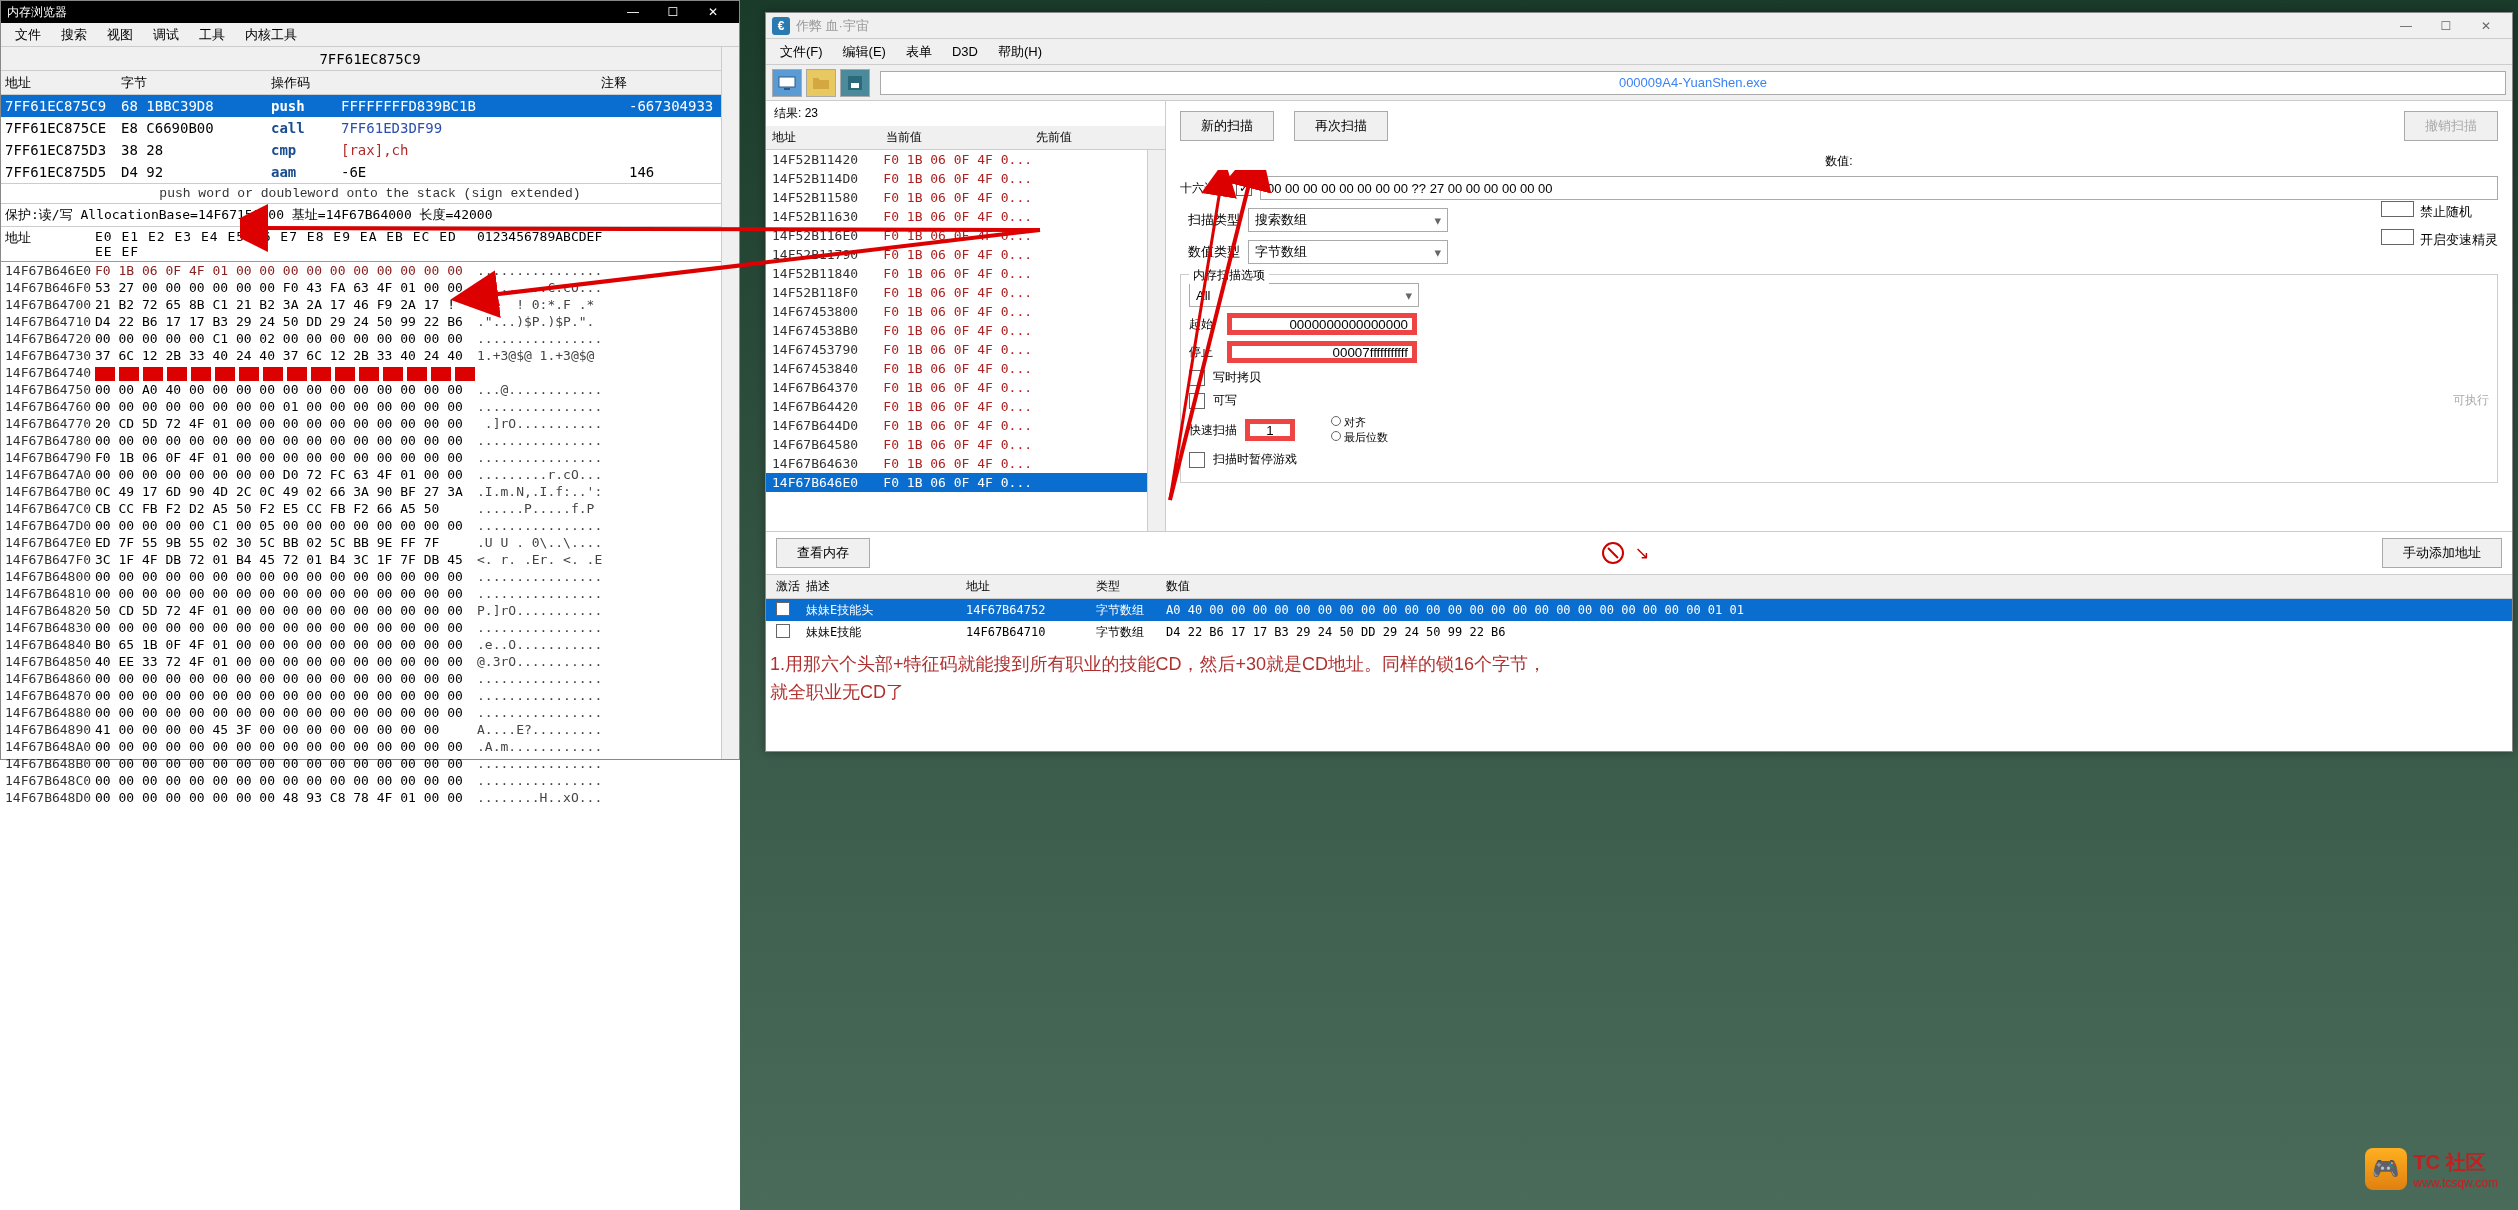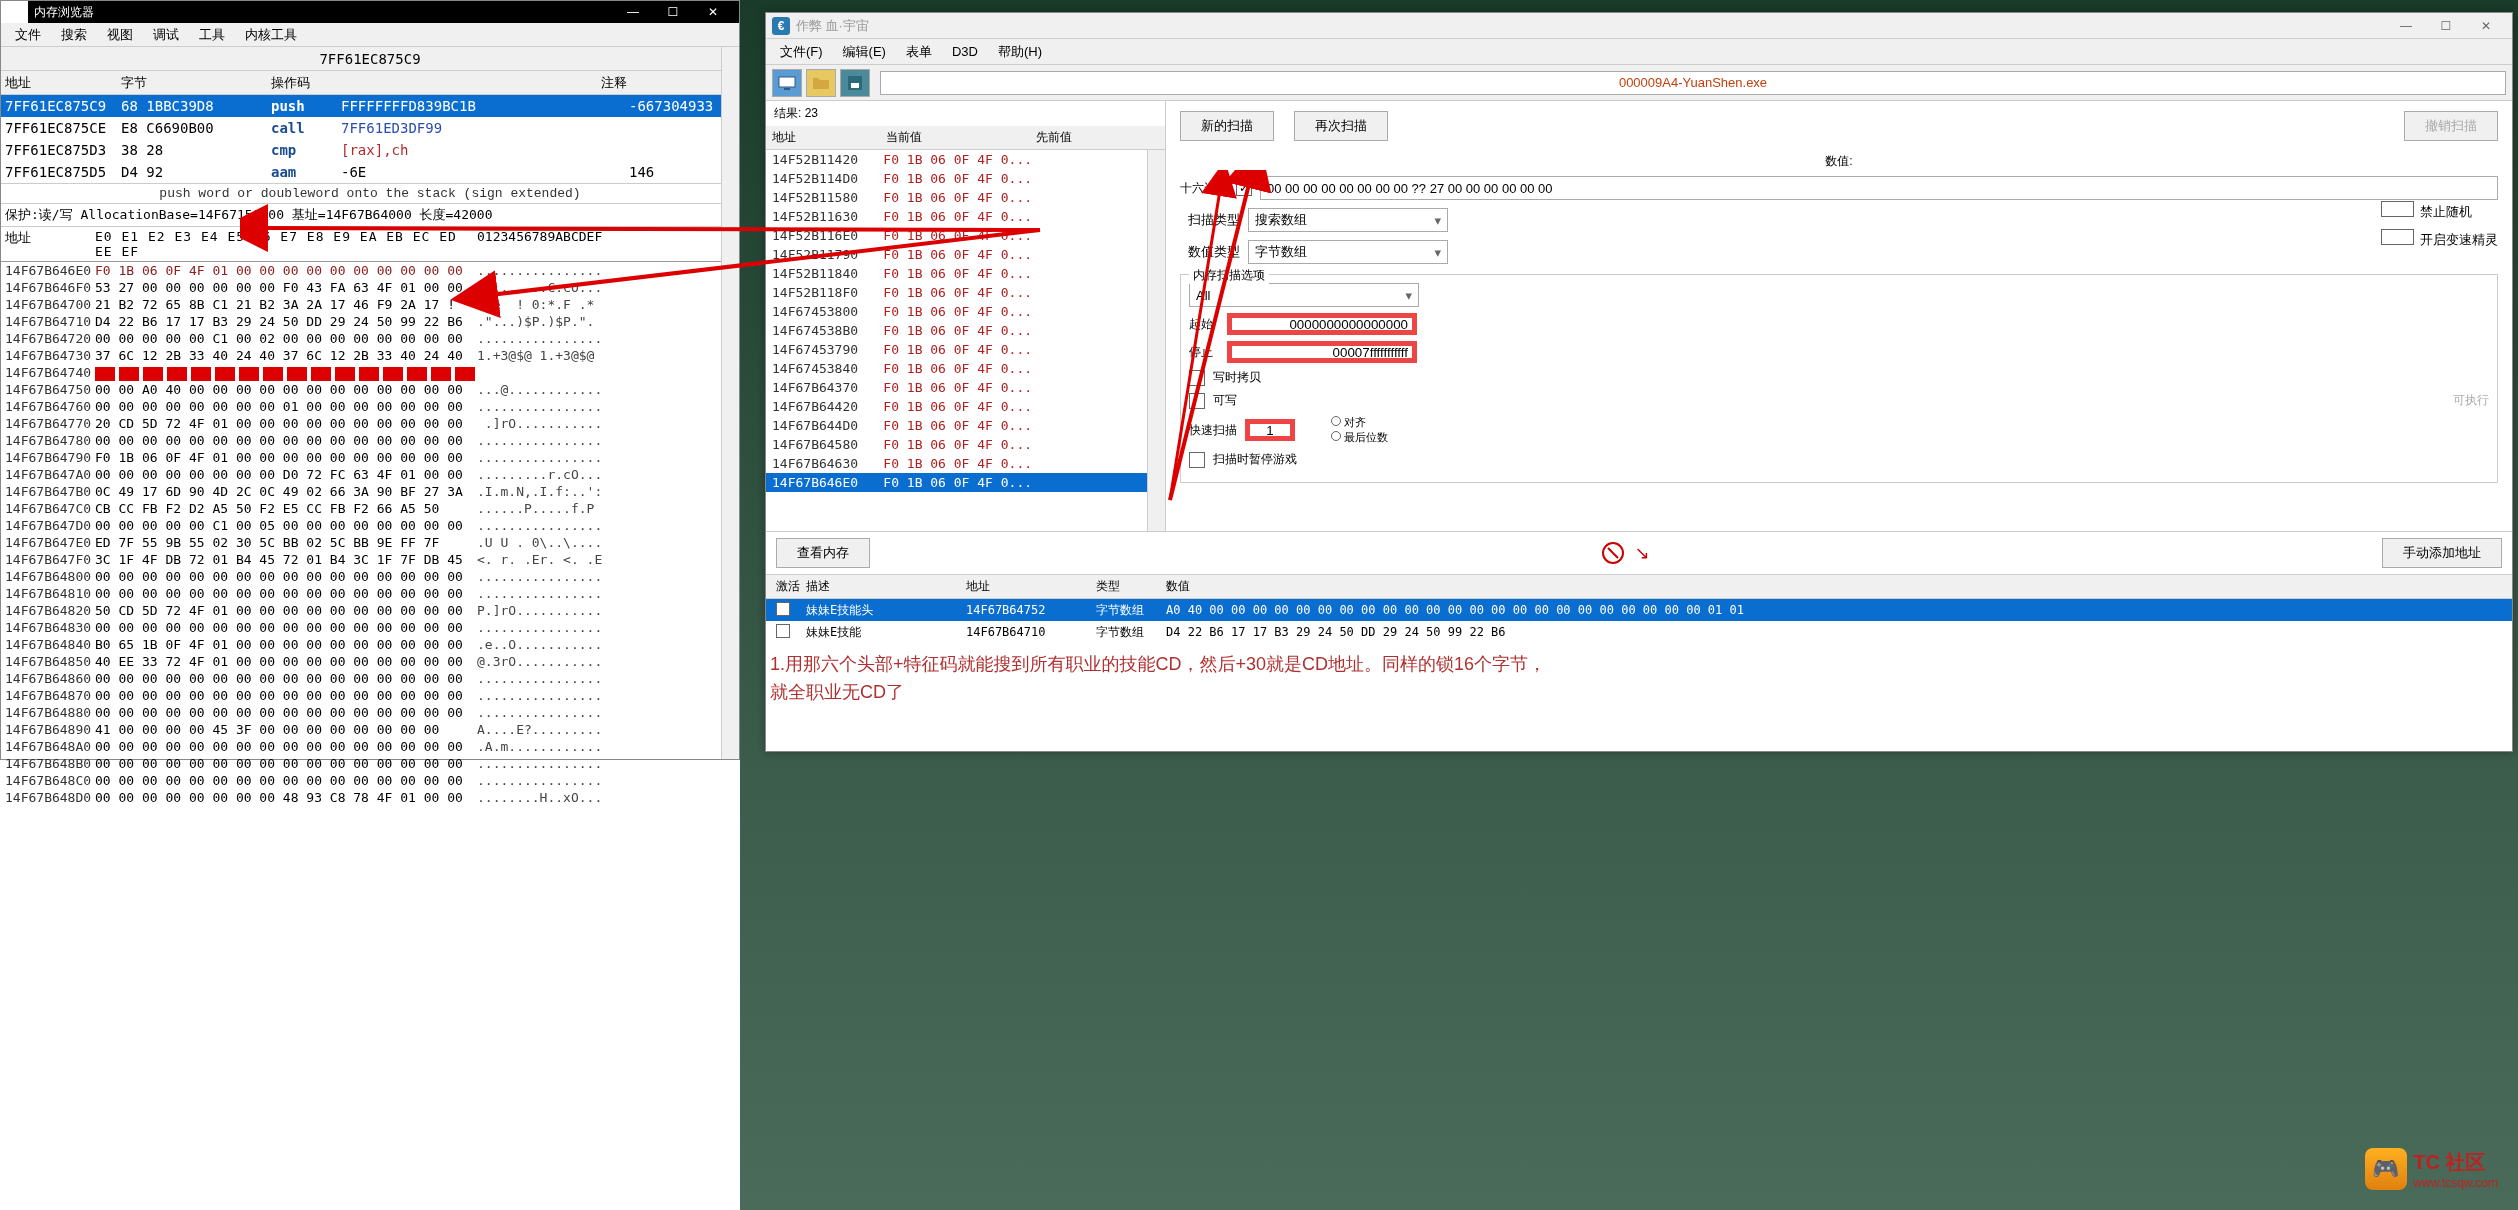--- a/index.html
+++ b/index.html
@@ -1,20 +1,20 @@
 <!DOCTYPE html>
 <html><head>
 <meta charset="utf-8">
 <style>
 * { margin: 0; padding: 0; box-sizing: border-box; }
 body { font-family: "Microsoft YaHei", "SimSun", sans-serif; font-size: 12px; background: #fff; width: 2518px; height: 1210px; position: relative; overflow: hidden; }
 
 
 .left-win { position: absolute; left: 0; top: 0; width: 740px; height: 760px; background: #fff; border: 1px solid #888; }
-.left-titlebar { height: 22px; background: #000; color: #fff; display: flex; align-items: center; padding: 0 6px; font-size: 12px; margin-left: 27px; }
+.left-titlebar { height: 22px; background: #000; color: #fff; display: flex; align-items: center; padding: 0 6px; font-size: 12px; }
 .left-titlebar .title { flex: 1; }
 .left-titlebar .win-btns { display: flex; gap: 0; }
 .left-titlebar .win-btn { width: 40px; height: 22px; display: flex; align-items: center; justify-content: center; cursor: pointer; }
 .left-menu { height: 24px; background: #f0f0f0; display: flex; align-items: center; padding: 0 4px; border-bottom: 1px solid #ccc; }
 .left-menu span { padding: 2px 10px; cursor: pointer; font-size: 13px; }
 .addr-bar { height: 24px; background: #f0f0f0; text-align: center; line-height: 24px; font-size: 14px; font-family: Consolas, monospace; border-bottom: 1px solid #ccc; }
 
 .disasm-header { display: flex; background: #f0f0f0; height: 24px; align-items: center; font-size: 13px; border-bottom: 1px solid #ccc; }
 .disasm-header .col-addr { width: 120px; padding-left: 4px; }
 .disasm-header .col-bytes { width: 150px; }
@@ -60,21 +60,21 @@
 .right-win { position: absolute; left: 765px; top: 12px; width: 1748px; height: 740px; background: #fff; border: 1px solid #888; box-shadow: 0 0 8px rgba(0,0,0,0.3); }
 .right-titlebar { height: 26px; background: #f0f0f0; display: flex; align-items: center; padding: 0 6px; border-bottom: 1px solid #ccc; }
 .right-titlebar .ce-icon { width: 18px; height: 18px; background: #2a7ab0; border-radius: 3px; margin-right: 6px; display: flex; align-items: center; justify-content: center; color: #fff; font-size: 12px; font-weight: bold; }
 .right-titlebar .title { flex: 1; color: #999; font-size: 13px; }
 .right-titlebar .win-btn { width: 40px; height: 24px; display: flex; align-items: center; justify-content: center; cursor: pointer; color: #666; }
 .right-menu { height: 26px; background: #f0f0f0; display: flex; align-items: center; padding: 0 4px; border-bottom: 1px solid #ccc; }
 .right-menu span { padding: 2px 10px; cursor: pointer; font-size: 13px; }
 
 .ce-toolbar { height: 36px; background: #f0f0f0; display: flex; align-items: center; padding: 0 6px; gap: 4px; border-bottom: 1px solid #ccc; }
 .ce-icon-btn { width: 30px; height: 28px; background: #fff; border: 1px solid #aaa; display: flex; align-items: center; justify-content: center; cursor: pointer; }
-.ce-process-box { flex: 1; margin-left: 6px; height: 24px; border: 1px solid #aaa; background: #fff; display: flex; align-items: center; justify-content: center; font-size: 13px; color: #c2410c; }
+.ce-process-box { flex: 1; margin-left: 6px; height: 24px; border: 1px solid #aaa; background: #fff; display: flex; align-items: center; justify-content: center; font-size: 13px; color: #3b82f6; }
 
 .ce-body { display: flex; height: 430px; }
 .ce-results { width: 400px; border-right: 1px solid #ccc; display: flex; flex-direction: column; }
 .ce-result-count { padding: 4px 8px; font-size: 12px; }
 .ce-result-header { display: flex; background: #f0f0f0; border-bottom: 1px solid #ccc; height: 24px; align-items: center; font-size: 12px; }
 .ce-result-header .rh1 { width: 120px; padding-left: 6px; }
 .ce-result-header .rh2 { width: 150px; }
 .ce-result-header .rh3 { flex: 1; }
 .ce-result-list { flex: 1; overflow: hidden; font-family: Consolas, monospace; font-size: 13px; }
 .ce-result-row { display: flex; height: 19px; align-items: center; }

